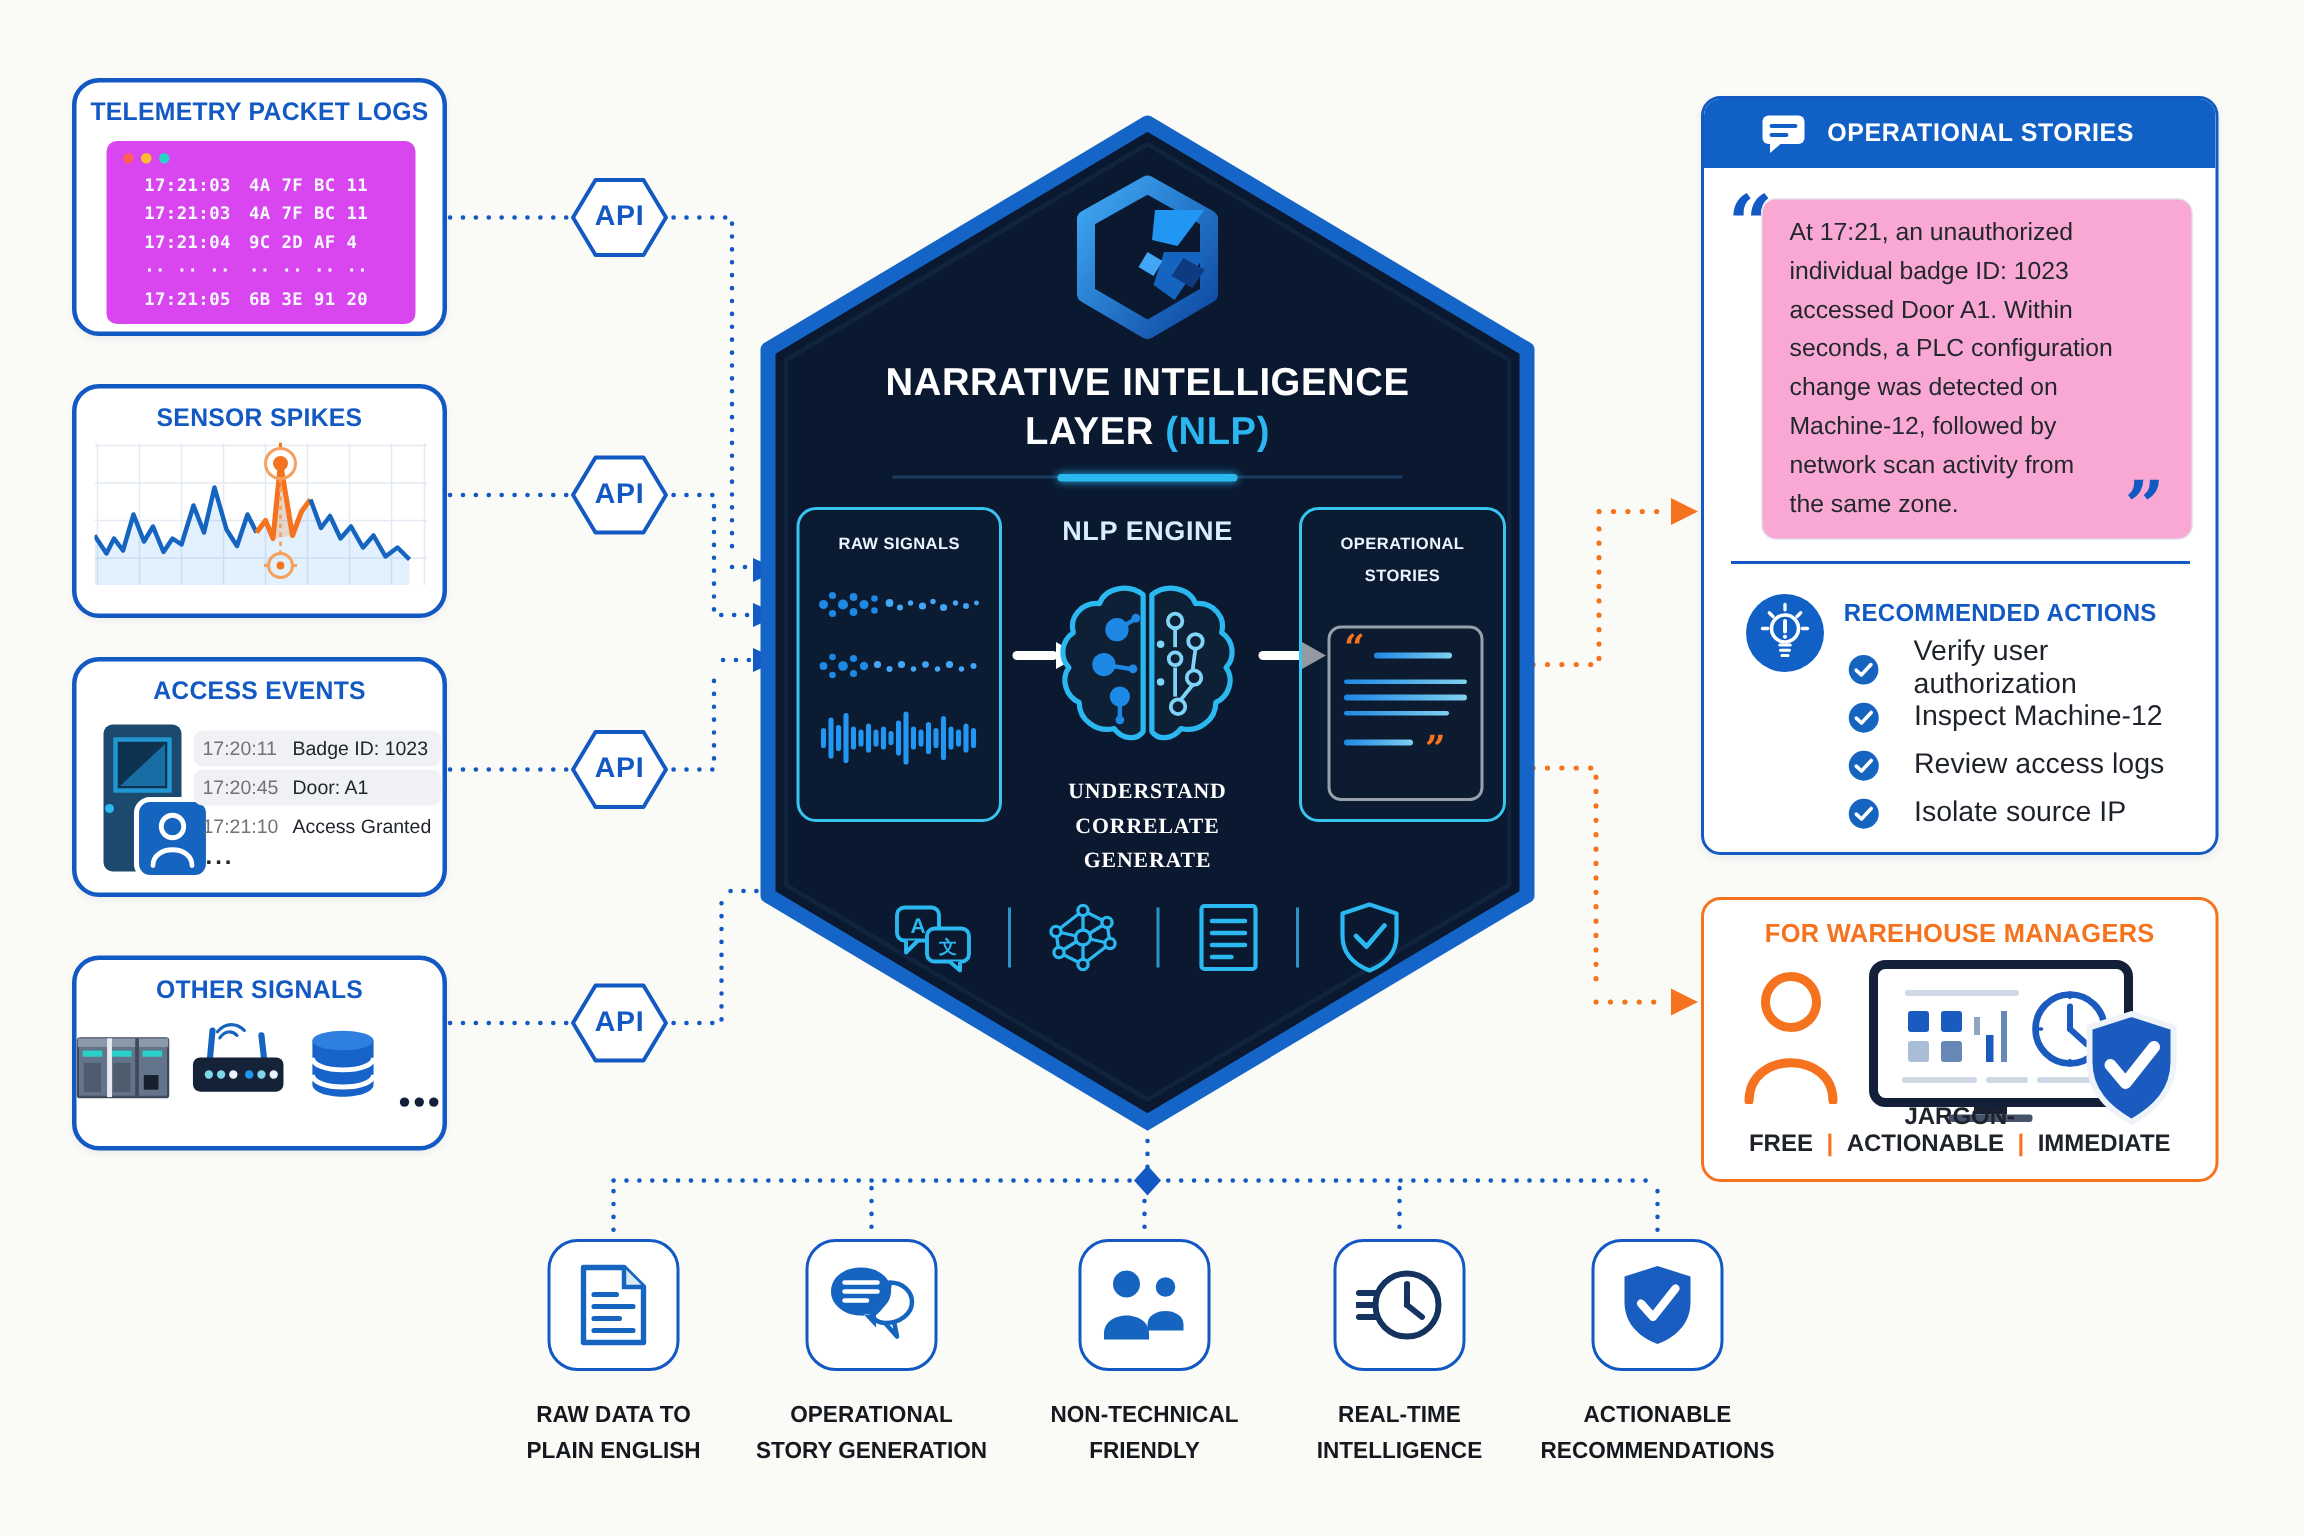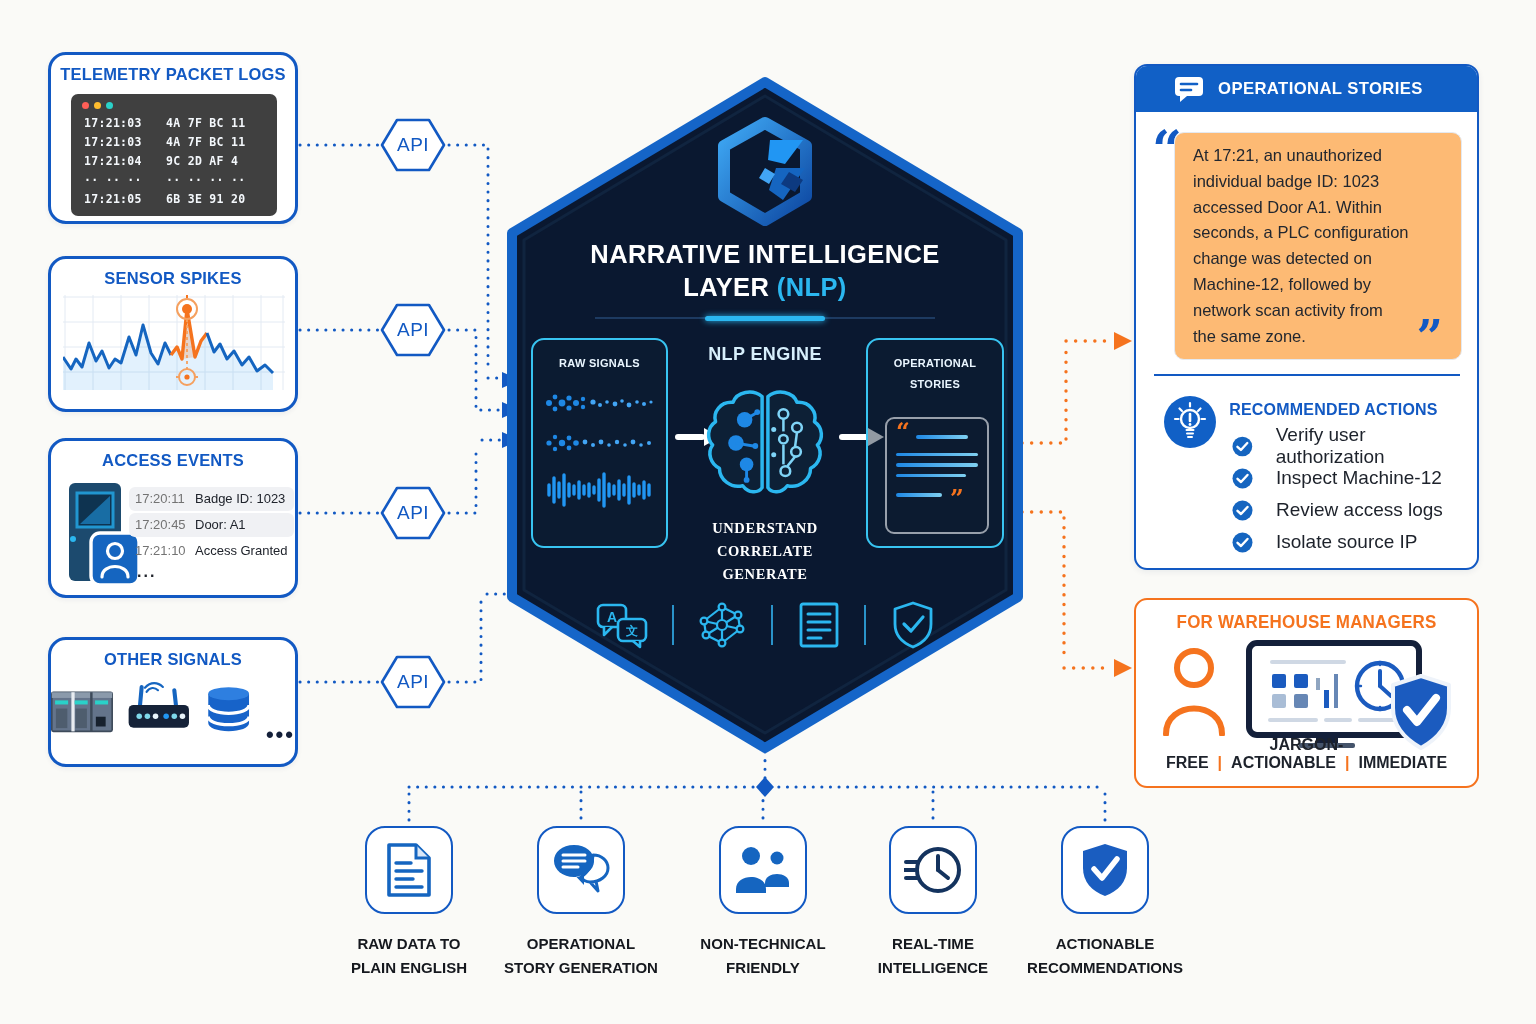--- a/index.html
+++ b/index.html
@@ -18,22 +18,22 @@
     position:absolute; left:48px; width:250px;
     background:#ffffff; border:3px solid #1259c3; border-radius:18px;
     box-shadow:0 2px 5px rgba(20,40,90,.06);
   }
   .src-title {
     text-align:center; color:#1259c3; font-weight:700; font-size:17px;
     letter-spacing:.2px; margin-top:10px; transform:scaleX(.97);
   }
   
   .terminal {
-    margin:9px 18px 14px 20px; background:#404040; border-radius:7px;
-    padding:6px 0 24px 0; height:122px;
+    margin:9px 18px 14px 20px; background:#d946ef; border-radius:7px;
+    padding:6px 0 24px 0; height:122px;text-align:center;
   }
   .term-bar { display:flex; gap:5px; padding:2px 0 5px 11px; }
   .term-dot { width:7px; height:7px; border-radius:50%; }
   .term-line {
     display:flex; color:#f4f8fc; font-family:"DejaVu Sans Mono", monospace;
     font-size:11.5px; font-weight:700; line-height:19px; padding-left:13px;
     letter-spacing:.3px;
   }
   .term-line .t { width:82px; }
   
@@ -45,21 +45,21 @@
   .access-row .t { width:60px; color:#737373; }
   .access-ellipsis { font-size:16px; font-weight:700; color:#20242c; padding-left:8px; letter-spacing:2px; }
   .other-icons { display:flex; align-items:flex-end; justify-content:center; gap:14px; margin-top:8px; }
   .other-ellipsis { font-size:22px; font-weight:800; color:#14203a; letter-spacing:2px; line-height:10px; }
 
   
   .api-badge { position:absolute; width:68px; height:56px; }
   .api-badge span {
     position:absolute; left:0; top:0; width:100%; height:100%;
     display:flex; align-items:center; justify-content:center;
-    color:#1259c3; font-weight:400; font-size:19px; letter-spacing:.4px;
+    color:#1259c3; font-weight:700; font-size:19px; letter-spacing:.4px;
   }
 
   
   .hex-title {
     position:absolute; left:565px; top:238px; width:400px; text-align:center;
     color:#ffffff; font-size:26px; font-weight:700; letter-spacing:.4px;
     line-height:33px; transform:scaleX(.98);
   }
   .hex-title .accent { color:#2bb7f0; }
   .hex-divider { position:absolute; left:595px; top:317px; width:340px; height:2px; background:#1d3a61; }
@@ -94,21 +94,21 @@
     background:#ffffff; border:2.5px solid #1259c3; border-radius:13px; overflow:hidden;
     box-shadow:0 2px 6px rgba(20,40,90,.07);
   }
   .stories-header {
     height:46px; background:#1160c6; display:flex; align-items:center; gap:12px; padding-left:38px;
   }
   .stories-header .title { color:#ffffff; font-weight:700; font-size:17px; letter-spacing:.4px; transform:scaleX(.98); }
   .quote-open { position:absolute; left:16px; top:58px; color:#1259c3; font-family:"DejaVu Serif", serif; font-weight:700; font-size:52px; line-height:52px; }
   .quote-card {
     position:absolute; left:38px; top:66px; width:288px; height:228px;
-    border:1.5px solid #e4e9f0; border-radius:10px; background:#fdba74; padding:10px 0 0 18px;
+    border:1.5px solid #e4e9f0; border-radius:10px; background:#f9a8d4; padding:10px 0 0 18px;
   }
   .quote-text { width:242px; font-size:16.5px; line-height:25.8px; color:#22272f; }
   .quote-close { position:absolute; right:18px; bottom:2px; color:#1259c3; font-family:"DejaVu Serif", serif; font-weight:700; font-size:46px; line-height:40px; }
   .stories-divider { position:absolute; left:18px; top:308px; width:306px; height:2px; background:#1259c3; }
   .ra-title { position:absolute; left:90px; top:334px; color:#1259c3; font-weight:700; font-size:16.5px; letter-spacing:.2px; transform:scaleX(.97); }
   .ra-list { position:absolute; left:96px; top:364px; }
   .action-row { display:flex; align-items:center; gap:23px; height:32px; font-size:19px; color:#1d222b; }
 
   
   .managers-panel {

